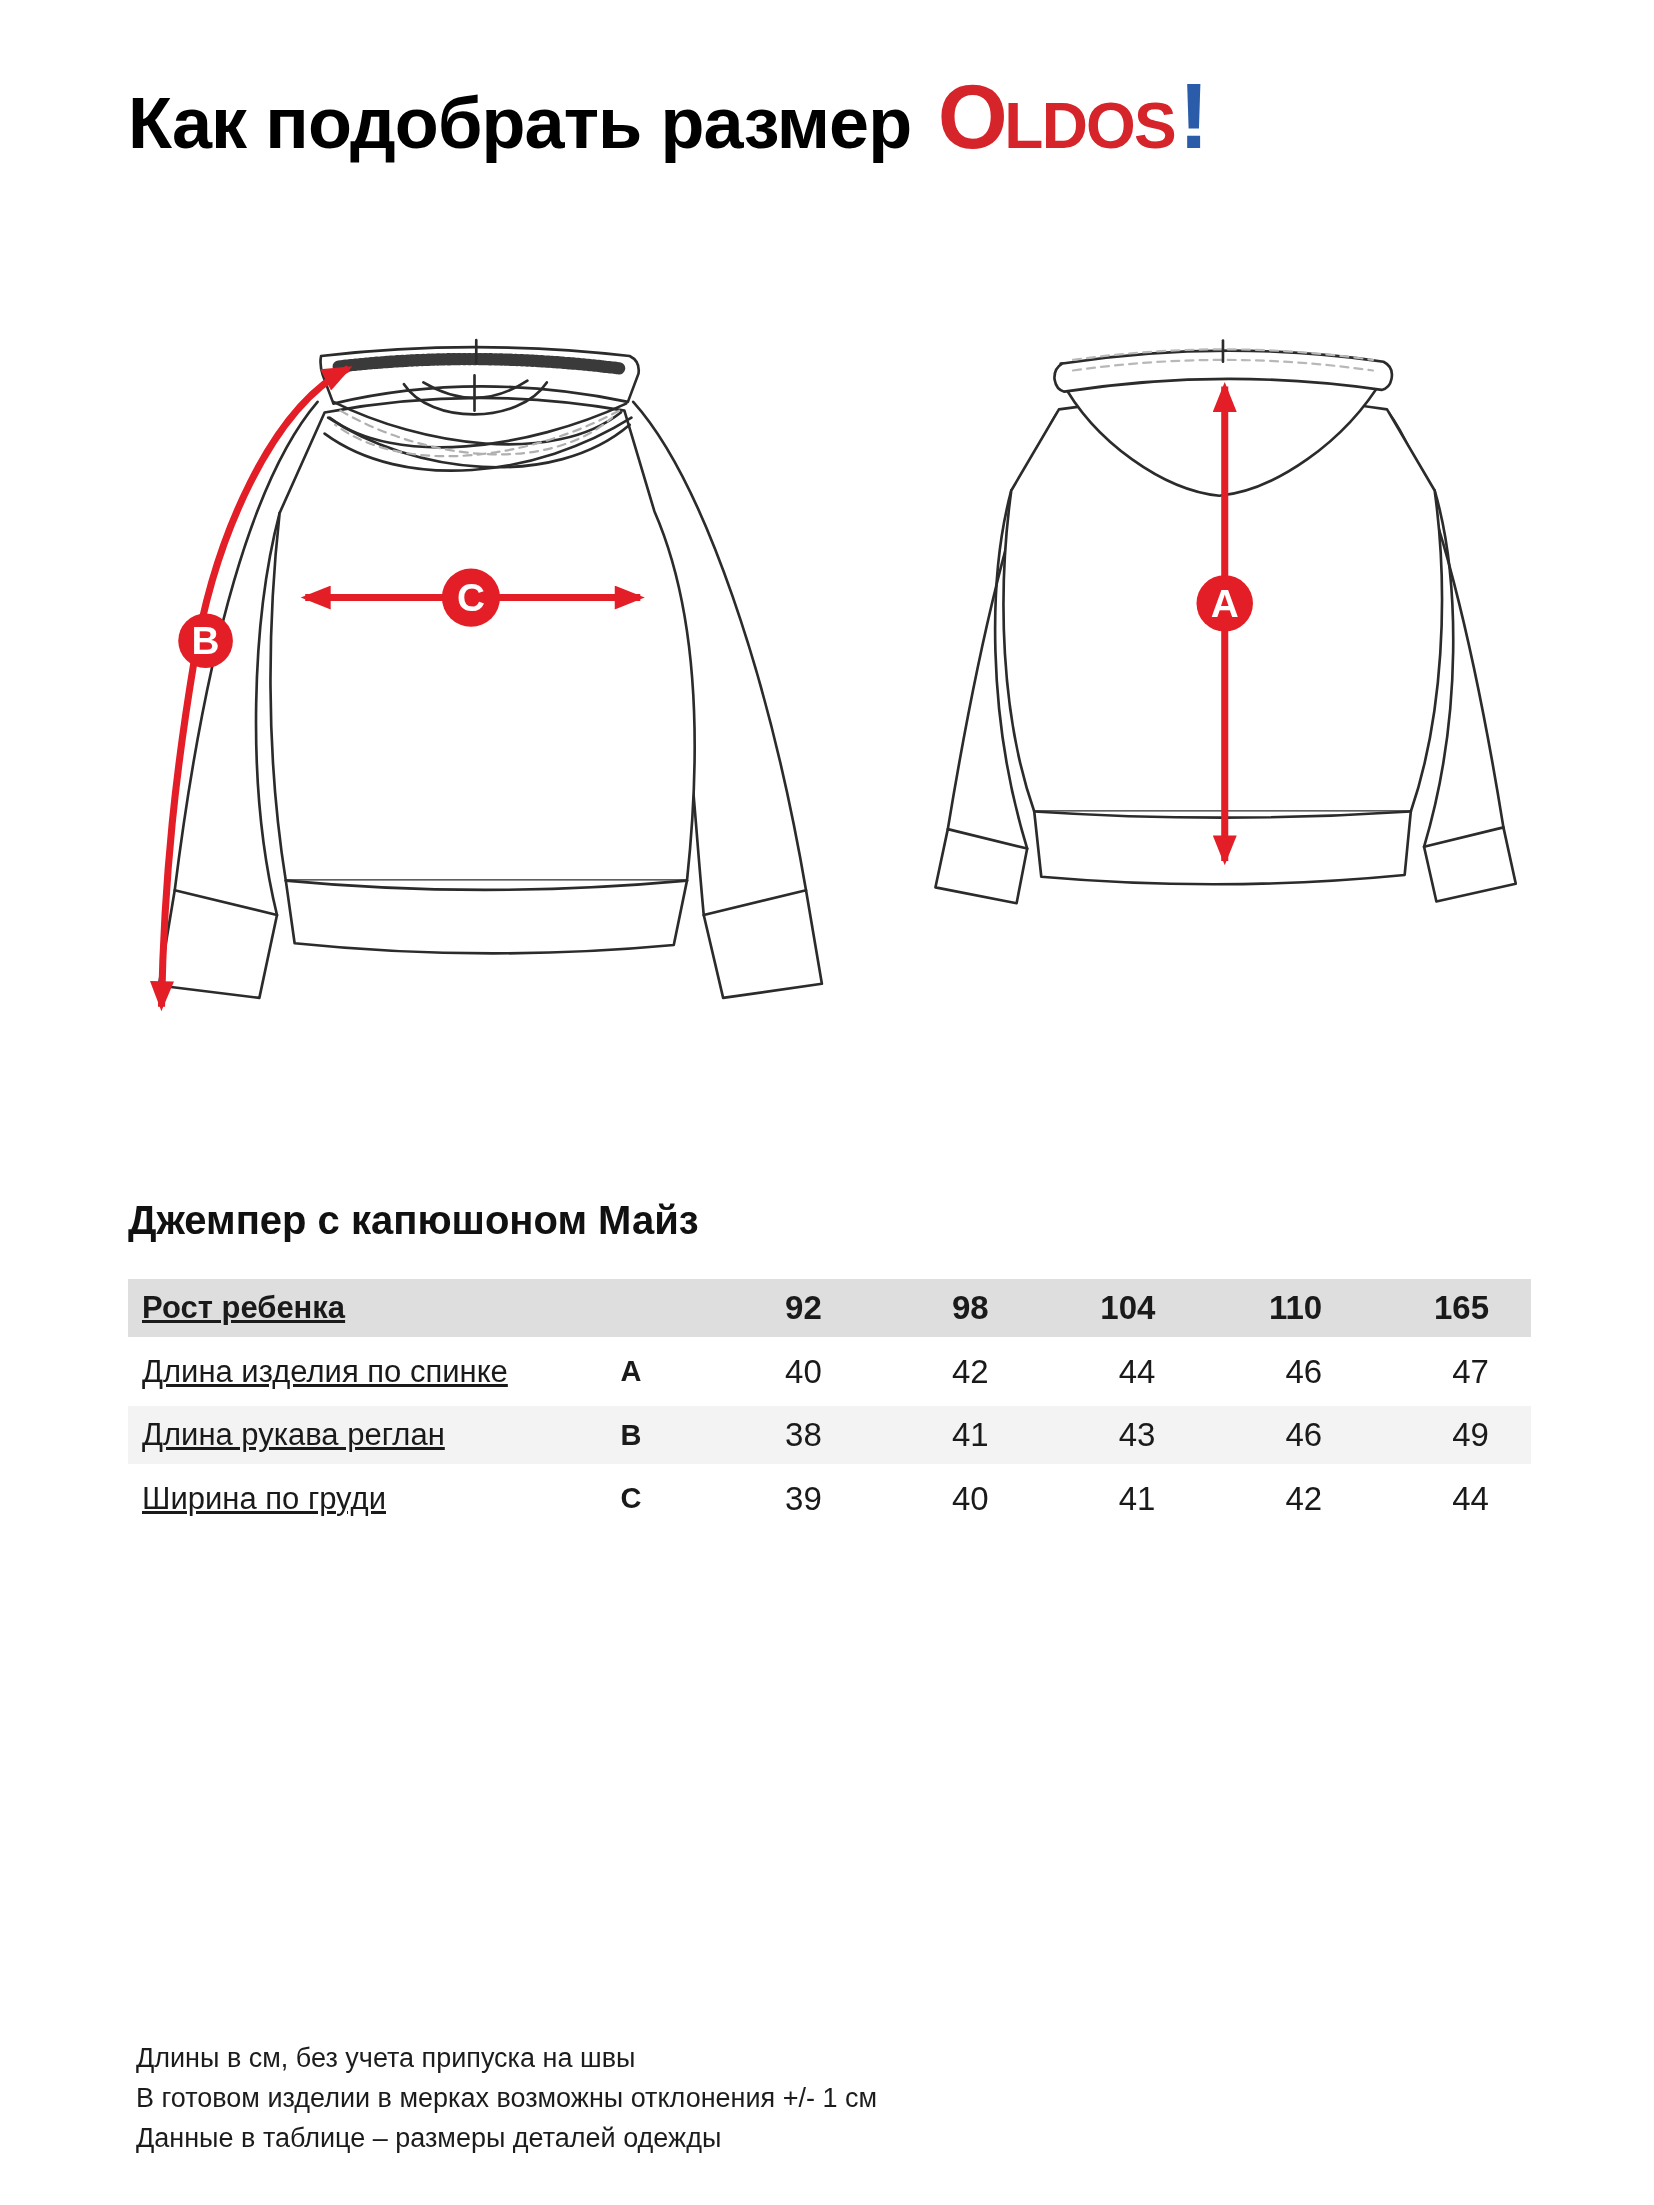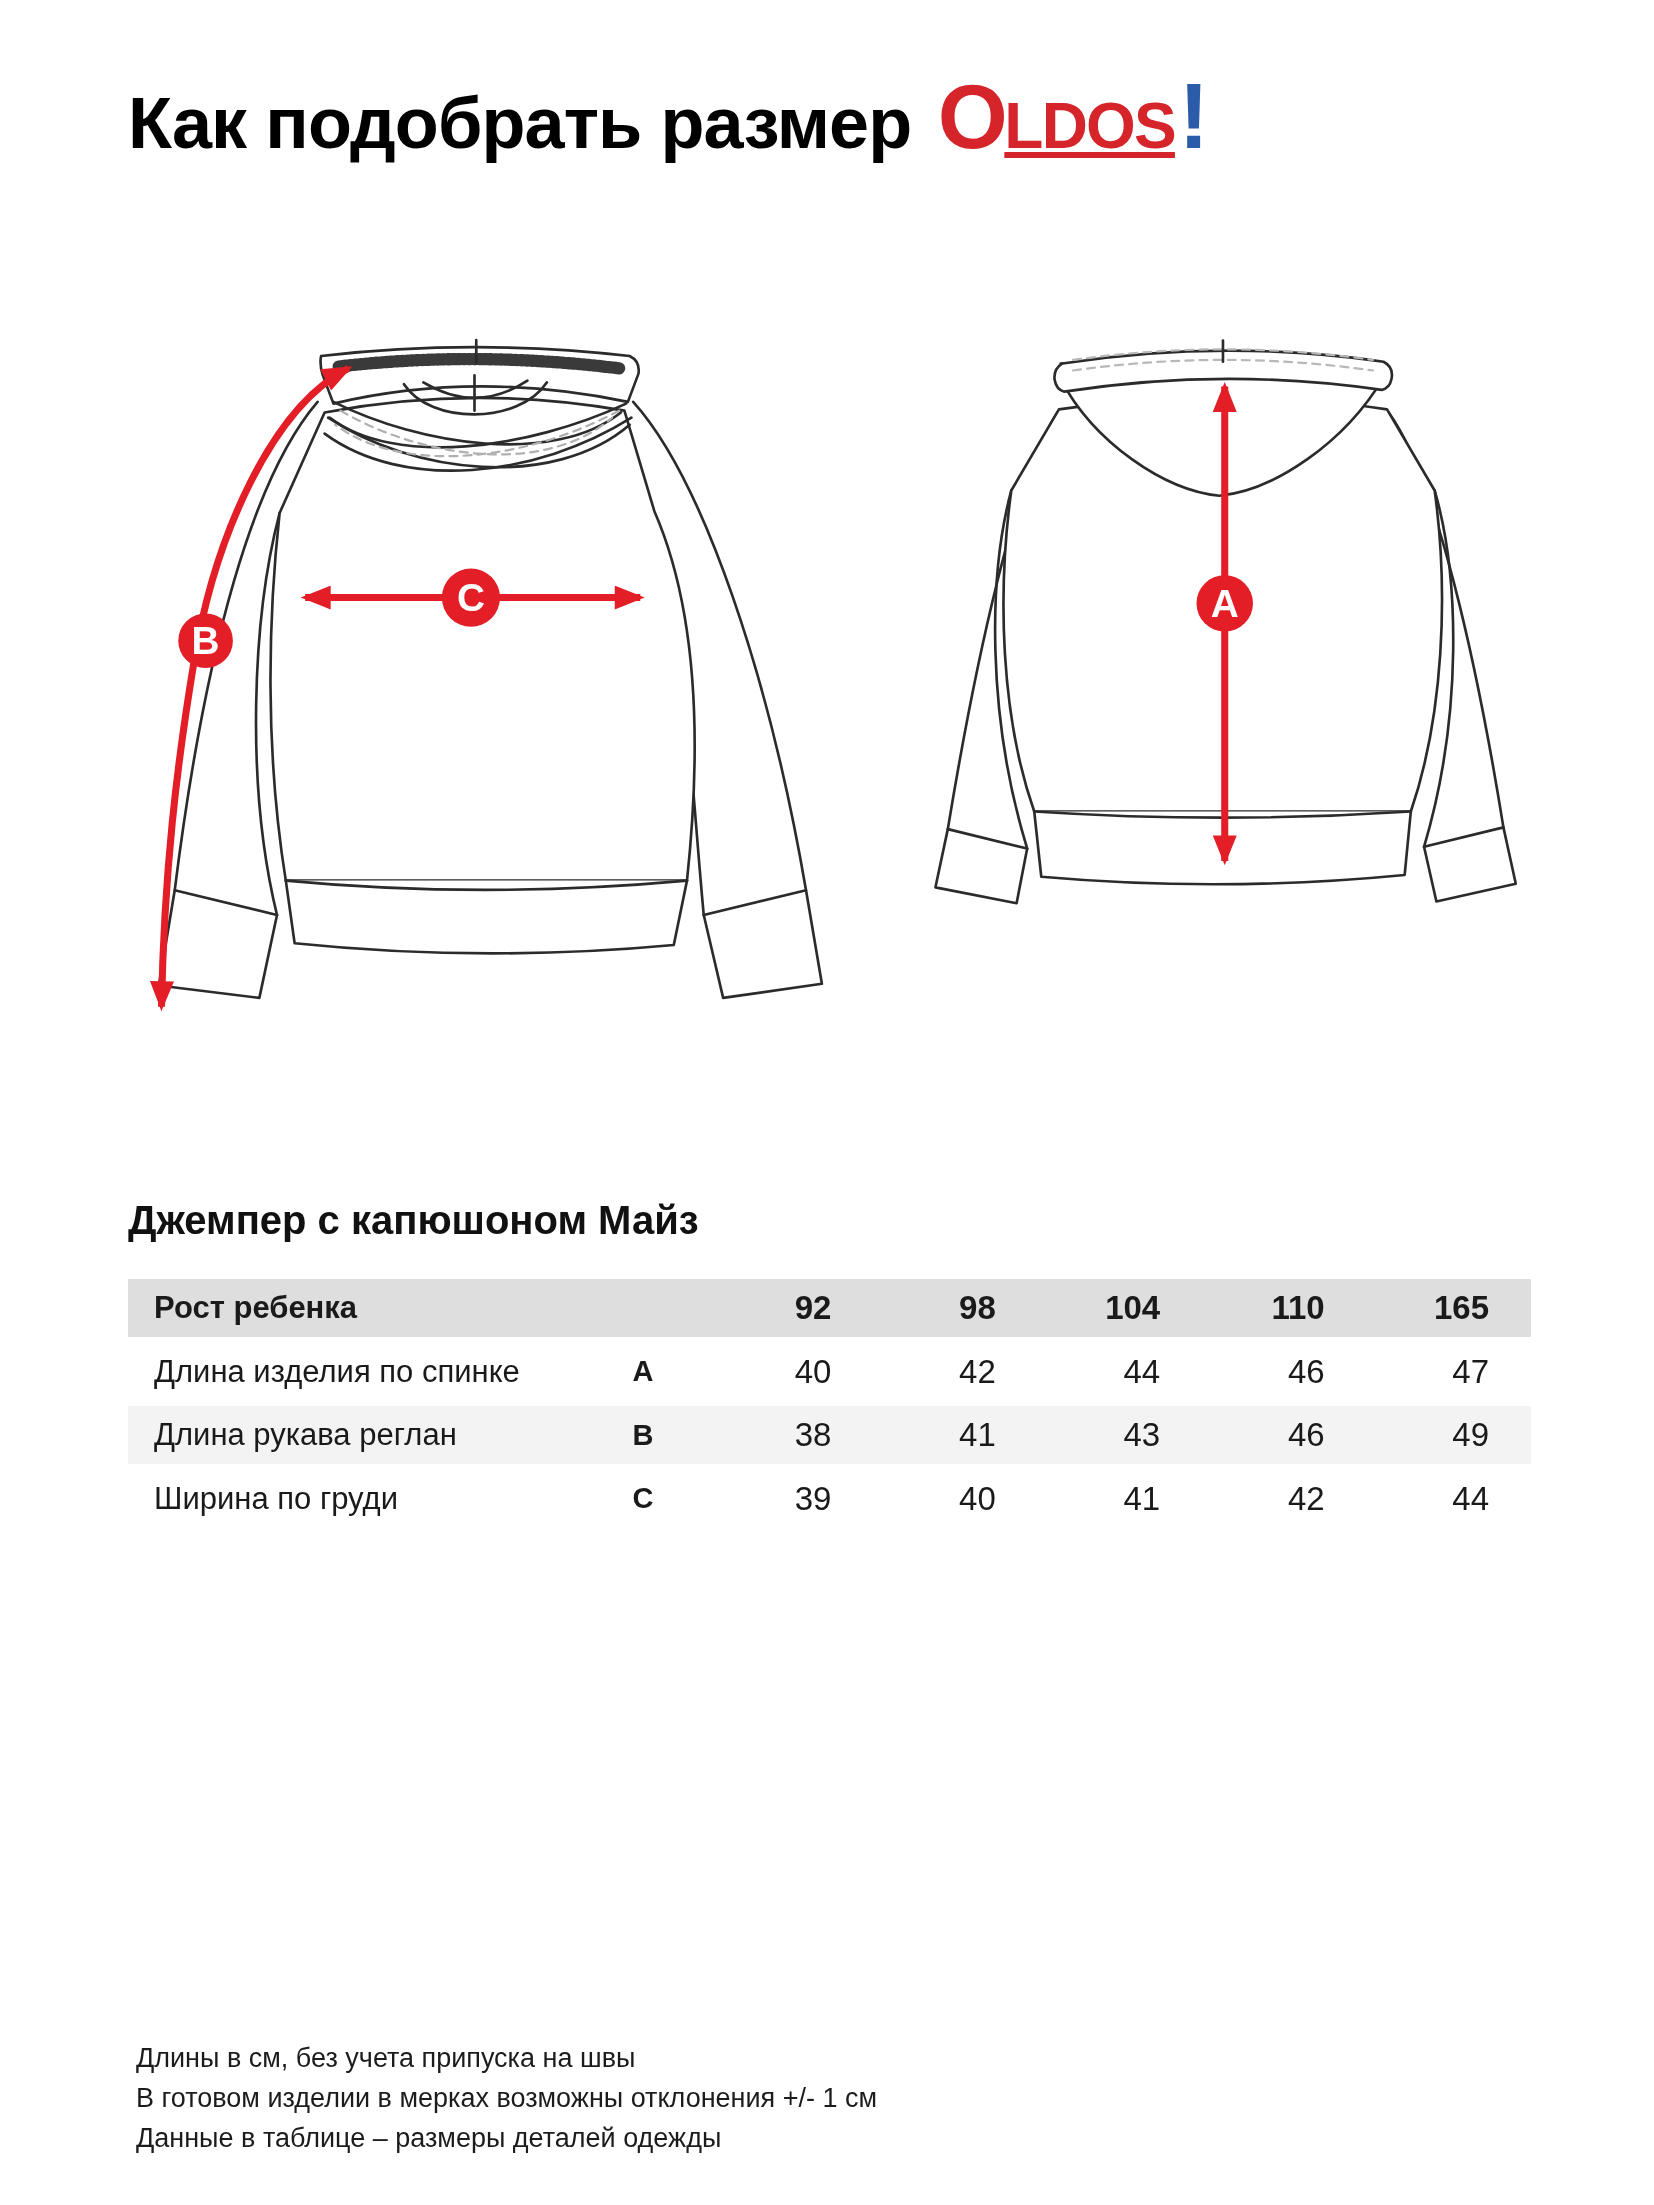--- a/index.html
+++ b/index.html
@@ -14,38 +14,38 @@
   
   .title-row{
     position:absolute;left:128px;top:64px;
     display:flex;align-items:baseline;white-space:nowrap;
   }
   .main-title{
     font-size:72px;font-weight:bold;letter-spacing:-0.9px;color:#000000;
   }
   .logo{margin-left:26.5px;display:inline-flex;align-items:baseline;font-weight:bold;}
   .logo-o{font-size:90px;color:#d6242b;letter-spacing:-3.5px;}
-  .logo-ldos{font-size:64px;color:#d6242b;letter-spacing:-1.8px;text-decoration:underline;}
+  .logo-ldos{font-size:64px;color:#d6242b;letter-spacing:-1.8px;}
   .logo-excl{font-size:92px;color:#2b5caa;margin-left:3.5px;}
   
   .sketch{position:absolute;}
   .sketch-front{left:113px;top:326px;}
   .sketch-back{left:909px;top:328px;}
   
   .product-name{
     position:absolute;left:128px;top:1198px;
     font-size:40px;font-weight:bold;color:#111111;text-align:right;
   }
   .size-table{position:absolute;left:128px;top:1279px;width:1403px;}
   .t-row{display:flex;align-items:center;}
   .t-row.header{height:58px;background:#dedede;font-weight:bold;}
   .t-row.rA{height:69px;background:#ffffff;}
   .t-row.rB{height:58px;background:#f3f3f3;}
   .t-row.rC{height:69px;background:#ffffff;}
-  .c-label{width:423px;padding-left:26px;font-size:31px;}
+  .c-label{width:423px;padding-left:14px;font-size:31px;text-decoration:underline;}
   .t-row.header .c-label{font-weight:bold;}
   .c-letter{width:132px;text-align:center;font-size:29px;font-weight:bold;}
   .c-val{flex:1;text-align:right;padding-right:42px;font-size:33px;}
   
   .footnotes{
     position:absolute;left:128px;top:2038px;
     font-size:27px;line-height:40px;color:#1c1c1c;margin-left:8px;
   }
   .sketch text{font-family:"Liberation Sans", sans-serif;}
 </style>

